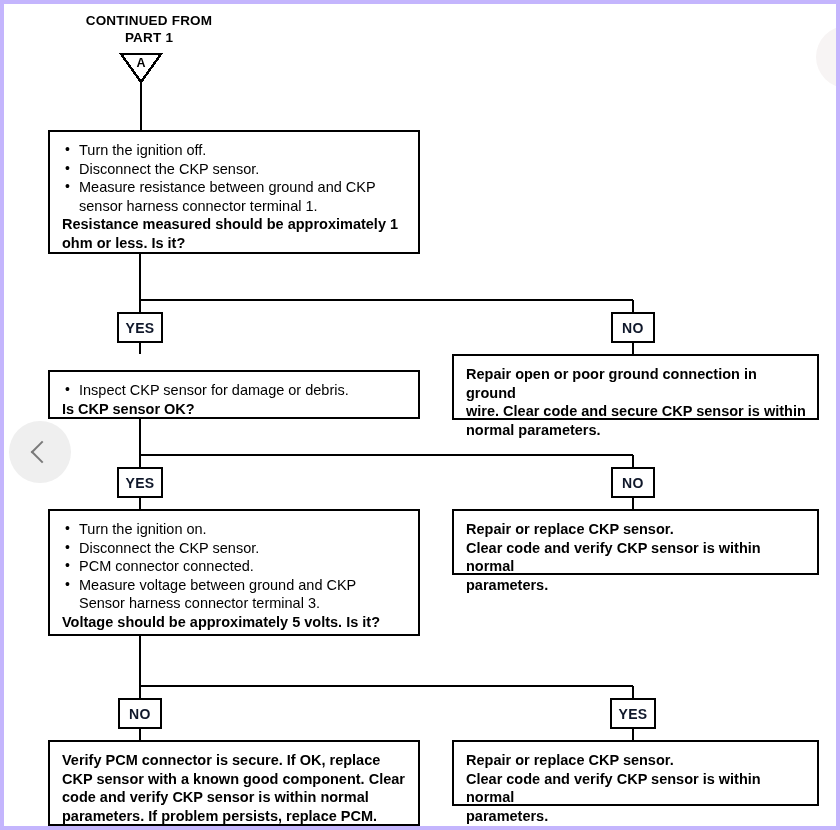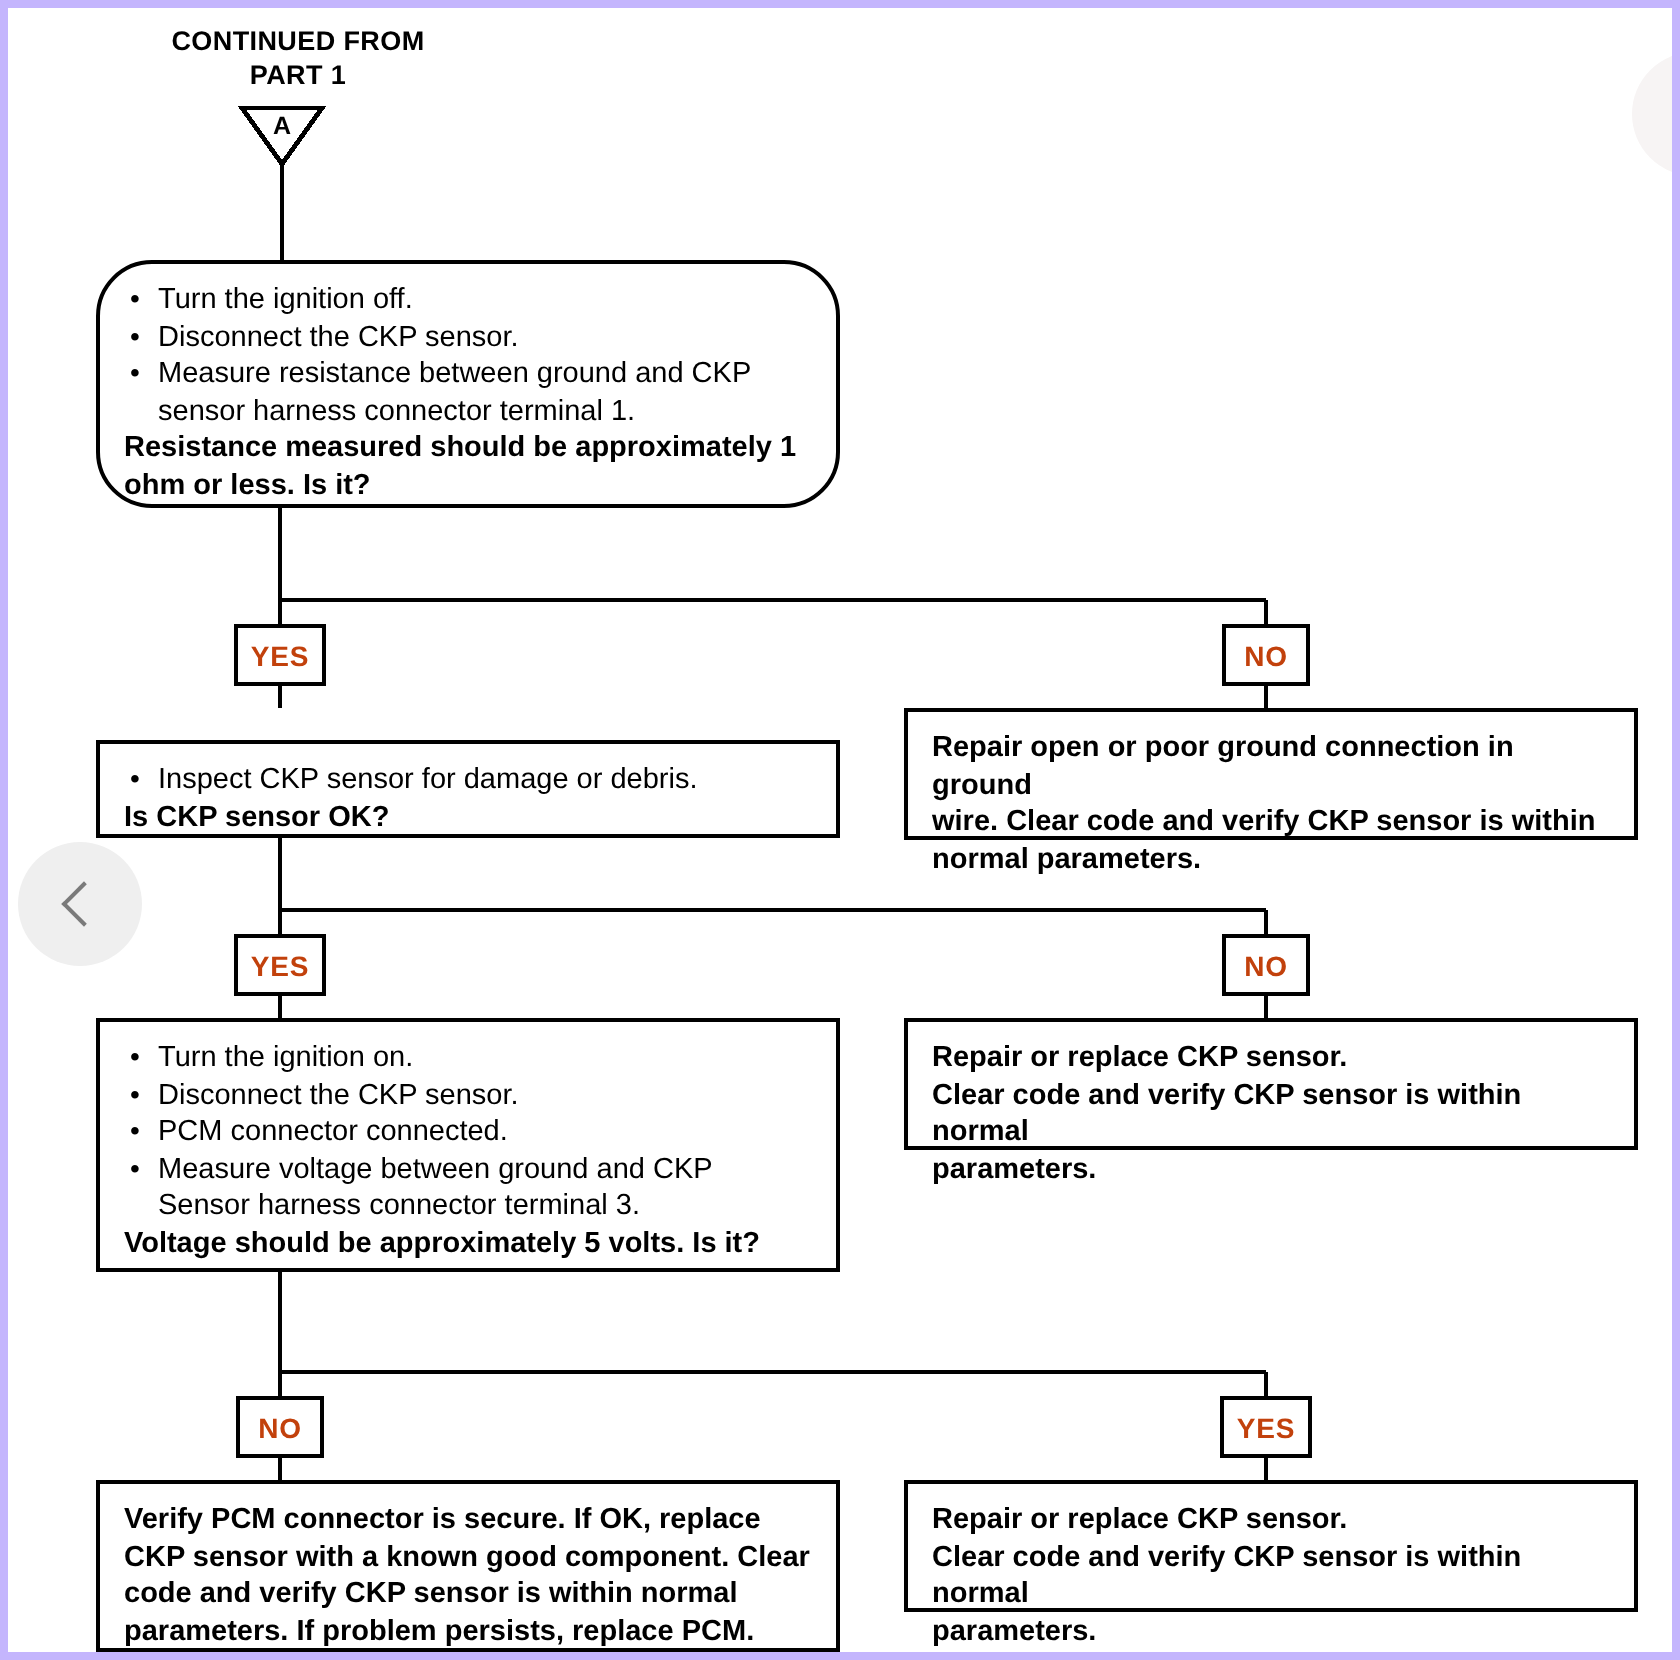--- a/index.html
+++ b/index.html
@@ -85,21 +85,21 @@
   }
   
   .branch-chip {
     position: absolute;
     box-sizing: border-box;
     background: #ffffff;
     border: 2px solid #000000;
     font-size: 14px;
     font-weight: bold;
     letter-spacing: 0.4px;
-    color: #c2410c;
+    color: #0f172a;
     display: flex;
     align-items: center;
     justify-content: center;
     height: 31px;
   }
   
   .nav-circle {
     position: absolute;
     border-radius: 50%;
     background: #f0f0f0;
@@ -169,21 +169,21 @@
       <line x1="136" y1="682" x2="136" y2="694"></line>
 
       <line x1="136" y1="725" x2="136" y2="736"></line>
 
       <line x1="629" y1="725" x2="629" y2="736"></line>
     </g>
   </svg>
 
   <div class="conn-letter" style="left:117px; top:52px;">A</div>
 
-  <div class="node-box" id="box-step1" style="left:44px; top:126px; width:372px; height:124px;border-radius:28px;">
+  <div class="node-box" id="box-step1" style="left:44px; top:126px; width:372px; height:124px;">
     <ul class="bullets">
       <li>Turn the ignition off.</li>
       <li>Disconnect the CKP sensor.</li>
       <li>Measure resistance between ground and CKP
 sensor harness connector terminal 1.</li>
     </ul>
     <div class="lead">Resistance measured should be approximately 1
 ohm or less. Is it?</div>
   </div>
 
@@ -192,21 +192,21 @@
 
   <div class="node-box" id="box-step2" style="left:44px; top:350px; width:372px; height:49px;margin-top:16px;">
     <ul class="bullets">
       <li>Inspect CKP sensor for damage or debris.</li>
     </ul>
     <div class="lead">Is CKP sensor OK?</div>
   </div>
 
   <div class="node-box" id="box-step2-no" style="left:448px; top:350px; width:367px; height:66px;">
     <div class="lead">Repair open or poor ground connection in ground
-wire. Clear code and verify CKP sensor is within
+wire. Clear code and secure CKP sensor is within
 normal parameters.</div>
   </div>
 
   <div class="branch-chip" style="left:113px; top:463px; width:46px;">YES</div>
   <div class="branch-chip" style="left:607px; top:463px; width:44px;">NO</div>
 
   <div class="node-box" id="box-step3" style="left:44px; top:505px; width:372px; height:127px;">
     <ul class="bullets">
       <li>Turn the ignition on.</li>
       <li>Disconnect the CKP sensor.</li>

